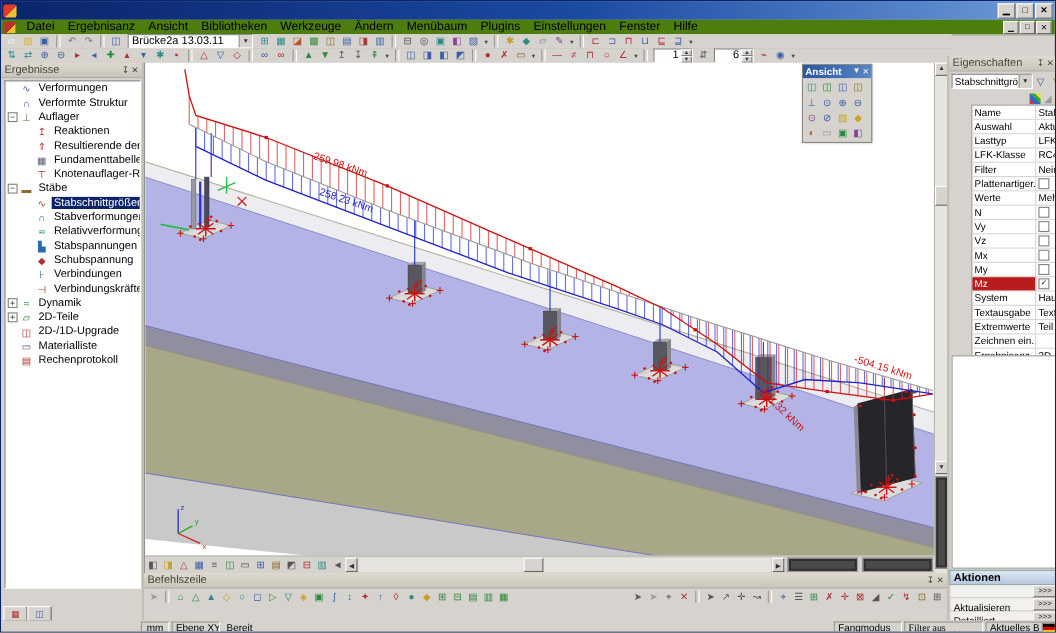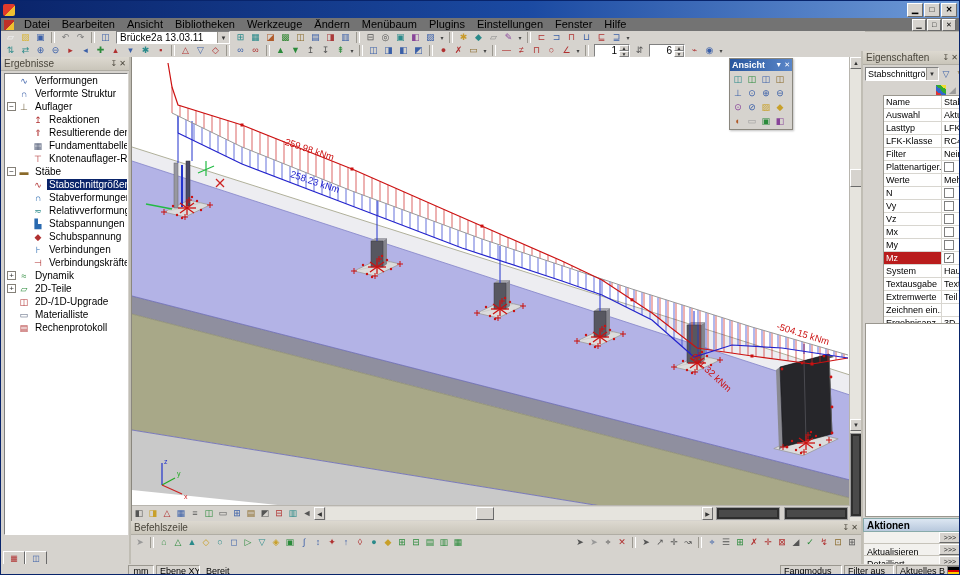--- a/index.html
+++ b/index.html
@@ -2,21 +2,21 @@
 <html><head>
 <meta charset="utf-8">
 <style>
   html,body{margin:0;padding:0;background:#555;}
   #app{position:relative;width:960px;height:575px;background:#d6d3ce;font-family:"Liberation Sans",sans-serif;font-size:11px;color:#000;overflow:hidden;border:1px solid #08246b;box-sizing:border-box;}
   
   .titlebar{position:absolute;left:0;top:0;width:100%;height:17px;background:linear-gradient(90deg,#0a246a,#1b4aa2 55%,#6f9bd8);display:flex;align-items:center;color:#fff;font-weight:bold;font-size:11px;}
   .applogo{width:12px;height:12px;margin:0 4px 0 2px;background:linear-gradient(135deg,#e03a2a 55%,#f0c030 55%);border-radius:2px;flex:none;}
   .winbtns{margin-left:auto;display:flex;gap:1px;padding-right:2px;}
   .wbtn{width:14px;height:12px;background:#d6d3ce;color:#000;font-size:8px;font-weight:bold;display:flex;align-items:center;justify-content:center;border:1px solid;border-color:#fff #6a6a6a #6a6a6a #fff;}
-  .menubar{position:absolute;left:0;top:17px;width:100%;height:13px;display:flex;align-items:center;background:#737373;border-bottom:1px solid #b8b5ae;}
+  .menubar{position:absolute;left:0;top:17px;width:100%;height:13px;display:flex;align-items:center;background:#4d7c0f;border-bottom:1px solid #b8b5ae;}
   .childicon{width:10px;height:10px;margin:0 4px 0 3px;background:linear-gradient(135deg,#c03028 60%,#f0c030 60%);flex:none;}
   .menuitem{padding:0 6px;height:13px;line-height:13px;}
   .childbtns{margin-left:auto;display:flex;gap:1px;padding-right:3px;}
   .cbtn{width:12px;height:10px;background:#d6d3ce;color:#000;font-size:7px;display:flex;align-items:center;justify-content:center;border:1px solid;border-color:#fff #6a6a6a #6a6a6a #fff;}
   .tb{position:absolute;left:0;width:862px;height:13px;display:flex;align-items:center;background:#d6d3ce;border-bottom:1px solid #b8b5ae;padding-left:2px;}
   #tb1{top:30px;} #tb2{top:43px;}
   .icgroup{display:flex;align-items:center;}
   .icon{width:15px;height:12px;display:inline-flex;align-items:center;justify-content:center;font-size:9px;flex:none;line-height:1;}
   .sep{width:2px;height:11px;border-left:1px solid #9a978f;border-right:1px solid #ffffff;margin:0 3px;flex:none;}
   .ddm{width:8px;color:#444;font-size:6px;display:inline-flex;align-items:center;justify-content:center;flex:none;}
@@ -105,21 +105,21 @@
       <span class="wbtn">▁</span>
       <span class="wbtn">□</span>
       <span class="wbtn">✕</span>
     </span>
   </div>
 
   <div class="menubar">
     <span class="childicon"></span>
     <span id="menuitems" style="display:flex;">
         <span class="menuitem">Datei</span>
-        <span class="menuitem">Bearbeiten</span>
+        <span class="menuitem">Ergebnisanz</span>
         <span class="menuitem">Ansicht</span>
         <span class="menuitem">Bibliotheken</span>
         <span class="menuitem">Werkzeuge</span>
         <span class="menuitem">Ändern</span>
         <span class="menuitem">Menübaum</span>
         <span class="menuitem">Plugins</span>
         <span class="menuitem">Einstellungen</span>
         <span class="menuitem">Fenster</span>
         <span class="menuitem">Hilfe</span>
       </span>
@@ -1026,19 +1026,19 @@
         </span>
     </div>
   </div>
 
   <div id="statusbar">
     <span class="sseg" style="width:124px;border-color:transparent;"></span>
     <span class="sseg" style="width:26px;justify-content:center;">mm</span>
     <span class="sseg" style="width:44px;">Ebene XY</span>
     <span class="sseg" style="flex:1;border-color:transparent;">Bereit</span>
     <span class="sseg" style="width:62px;">Fangmodus</span>
-    <span class="sseg" style="width:50px;">Filter aus</span>
+    <span class="sseg" style="width:72px;font-family:Liberation Serif, serif;">Filter aus</span>
     <span class="sseg" style="width:64px;">
       <span>Aktuelles B</span>
       <span class="flag"></span>
     </span>
   </div>
 </div>
 
 </body></html>

